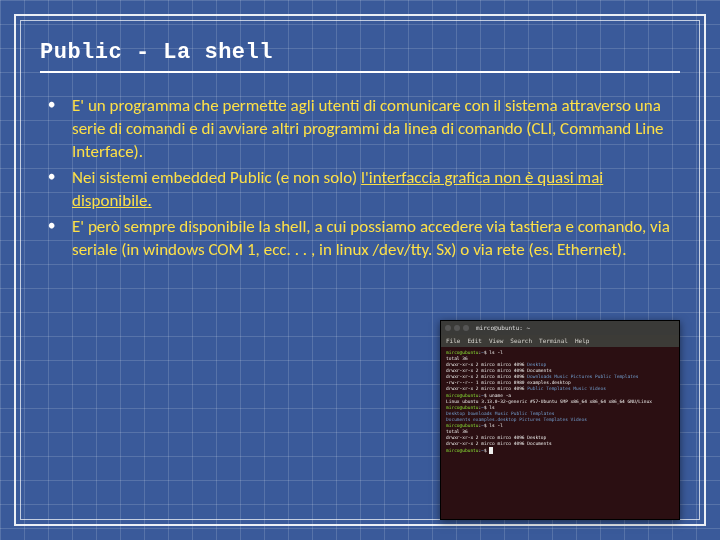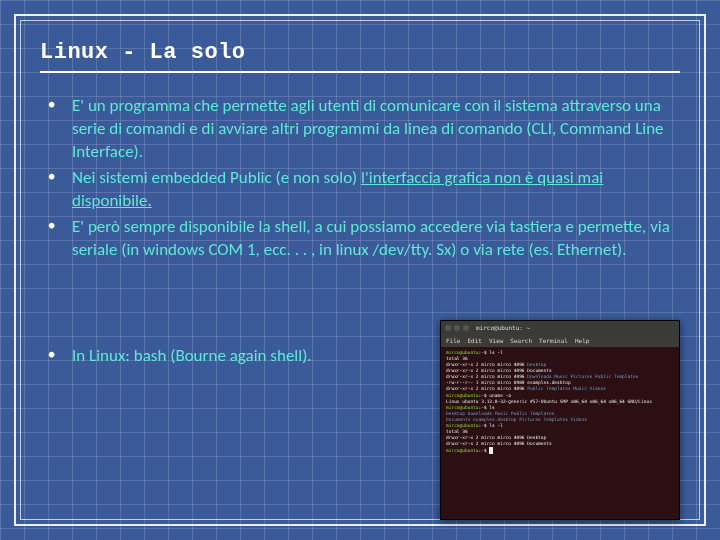--- a/index.html
+++ b/index.html
@@ -43,21 +43,21 @@
   ul {
     list-style: none;
     padding-left: 6px;
   }
   li {
     position: relative;
     padding-left: 26px;
     font-size: 17px;
     line-height: 1.35;
     margin-bottom: 3px;
-    color: #5eead4;
+    color: #fde047;
   }
   li::before {
     content: "●";
     position: absolute;
     left: 2px;
     top: 1px;
     font-size: 12px;
     color: #fff;
   }
   .under { text-decoration: underline; }
@@ -107,35 +107,32 @@
     background: #eeeeec;
     vertical-align: middle;
   }
 </style>
 </head>
 <body>
 
 <div class="frame"></div>
 
 <div class="content">
-  <h1>Linux - La solo</h1>
+  <h1>Public - La shell</h1>
 
   <ul>
     <li>E' un programma che permette agli utenti di comunicare con il sistema attraverso una serie di comandi e di avviare altri programmi da linea di comando (CLI, Command Line Interface).</li>
     <li>
       <span>Nei sistemi embedded Public (e non solo) </span><span class="under">l'interfaccia grafica non è quasi mai disponibile.</span>
     </li>
-    <li>E' però sempre disponibile la shell, a cui possiamo accedere via tastiera e permette, via seriale (in windows COM 1, ecc. . . , in linux /dev/tty. Sx) o via rete (es. Ethernet).</li>
+    <li>E' però sempre disponibile la shell, a cui possiamo accedere via tastiera e comando, via seriale (in windows COM 1, ecc. . . , in linux /dev/tty. Sx) o via rete (es. Ethernet).</li>
   </ul>
 
   <div class="spacer"></div>
 
-  <ul>
-    <li>In Linux: bash (Bourne again shell).</li>
-  </ul>
 
   <div class="terminal">
     <div class="term-title">
       <div class="term-dot"></div>
       <div class="term-dot"></div>
       <div class="term-dot"></div>
       <span class="term-title-text">mirco@ubuntu: ~</span>
     </div>
     <div class="term-menu">
       <span>File</span>

